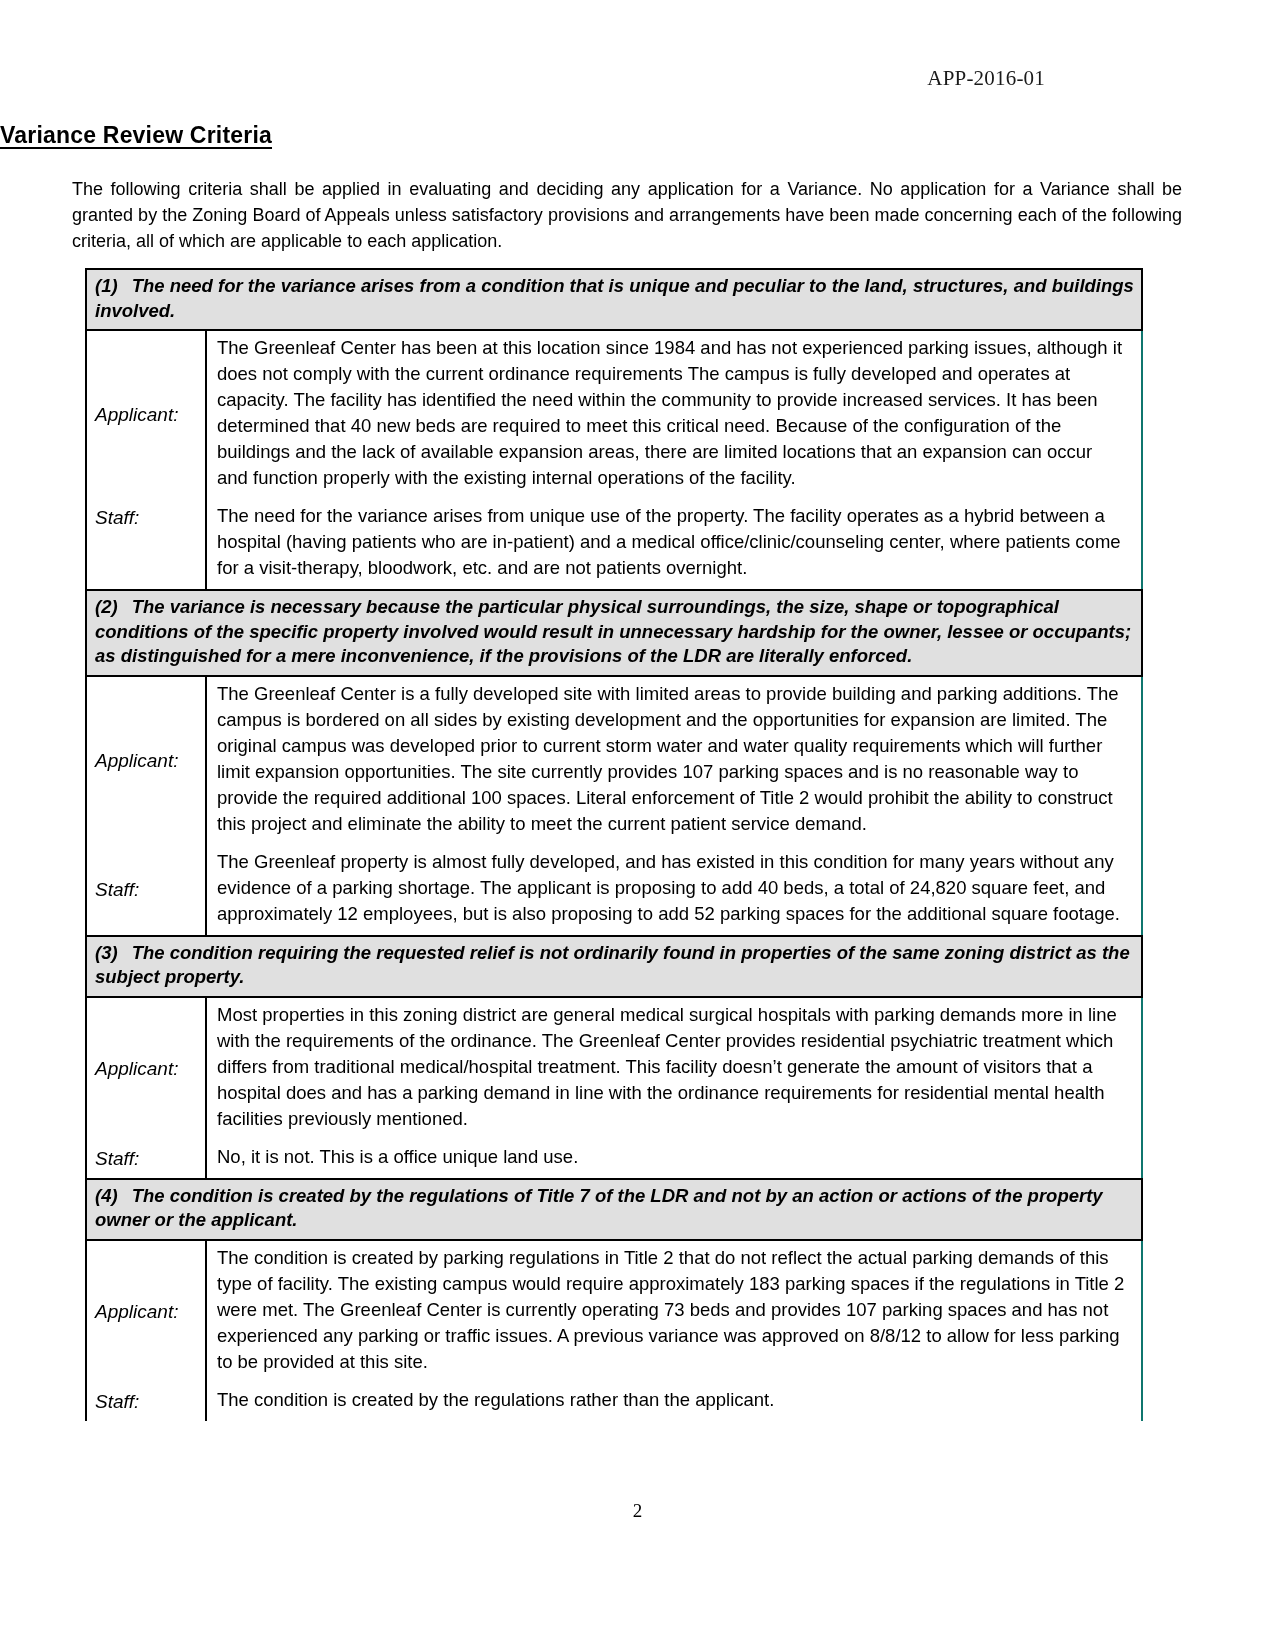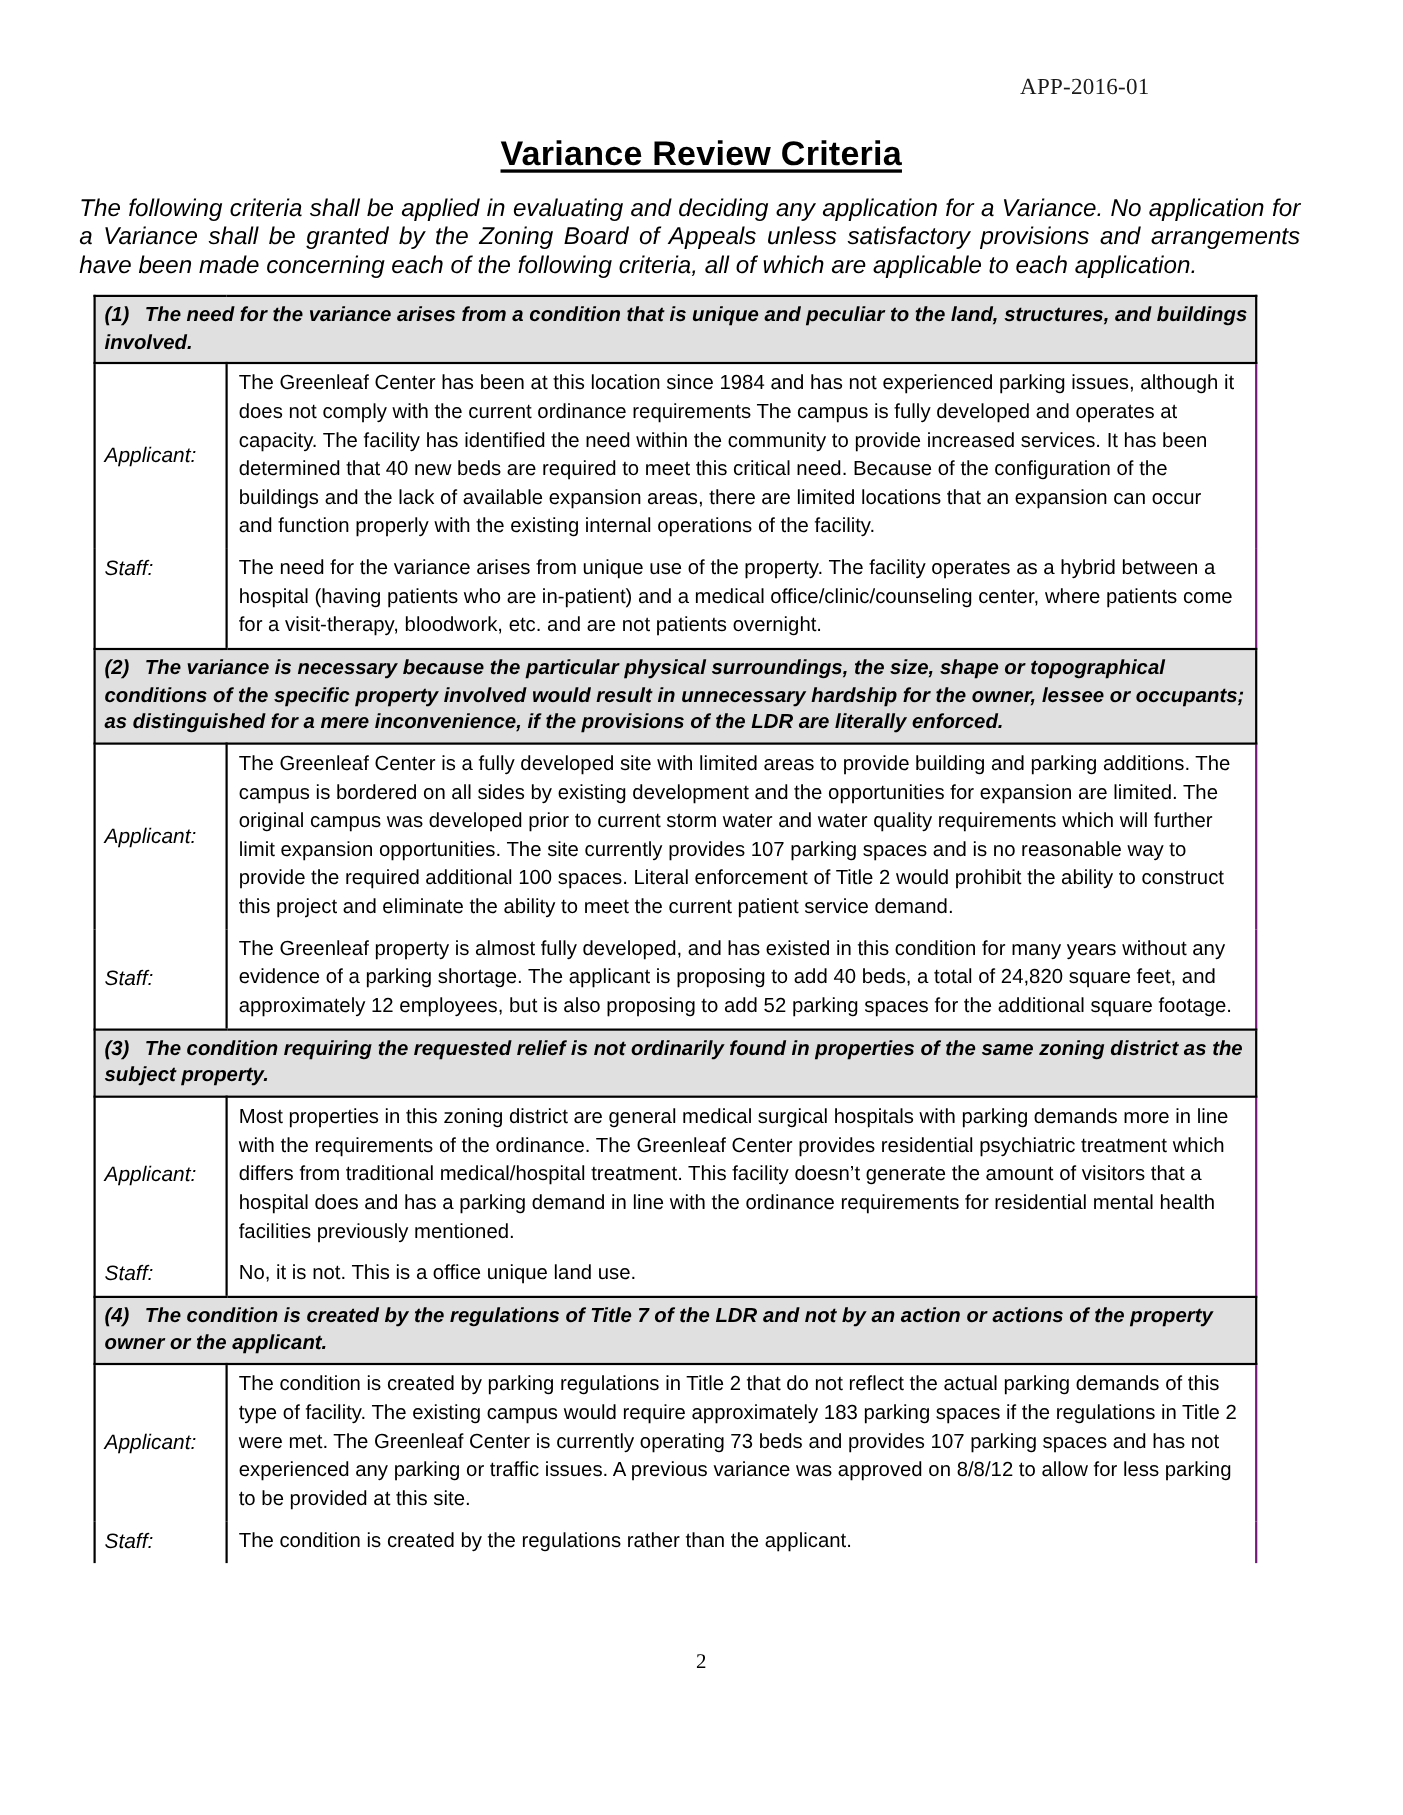--- a/index.html
+++ b/index.html
@@ -15,32 +15,31 @@
 
   .doc-header {
     position:absolute; top:66px; right:96px;
     font-family:"Liberation Serif", serif;
     font-size:21px; color:#1a1a1a;
     letter-spacing:0.2px;
   }
 
   .doc-title {
     position:absolute; top:122px; left:0; width:1275px;
-    text-align:center;
-    font-size:31px; font-weight:bold;
+    font-size:23px; font-weight:bold;
     letter-spacing:0.2px;
   }
   .doc-title span {
     text-decoration:underline;
     text-underline-offset:4px;
   }
 
   .intro {
     position:absolute; top:176px; left:72px; width:1110px;
-    font-size:22px; font-style:italic;
+    font-size:18px; 
     line-height:26px;
     text-align:justify;
     text-justify:inter-word;
   }
 
   .crit-table {
     position:absolute; top:268px; left:85px;
     width:1058px;
     border-collapse:collapse;
     table-layout:fixed;
@@ -56,21 +55,21 @@
     padding:4px 3px 6px 8px;
     font-size:18.5px;
     font-weight:bold;
     font-style:italic;
     line-height:24.5px;
   }
   .hdr-row td .num { margin-right:14px; }
 
   .body-row td {
     border-left:2px solid #000;
-    border-right:2px solid #701a75;
+    border-right:2px solid #0f766e;
     background:#fff;
   }
   .body-row.last-open td {
     border-bottom:none;
   }
   .body-row td.lbl {
     width:120px;
     border-right:1px solid #000;
     font-size:19px; font-style:italic;
     padding:0 0 0 8px;

